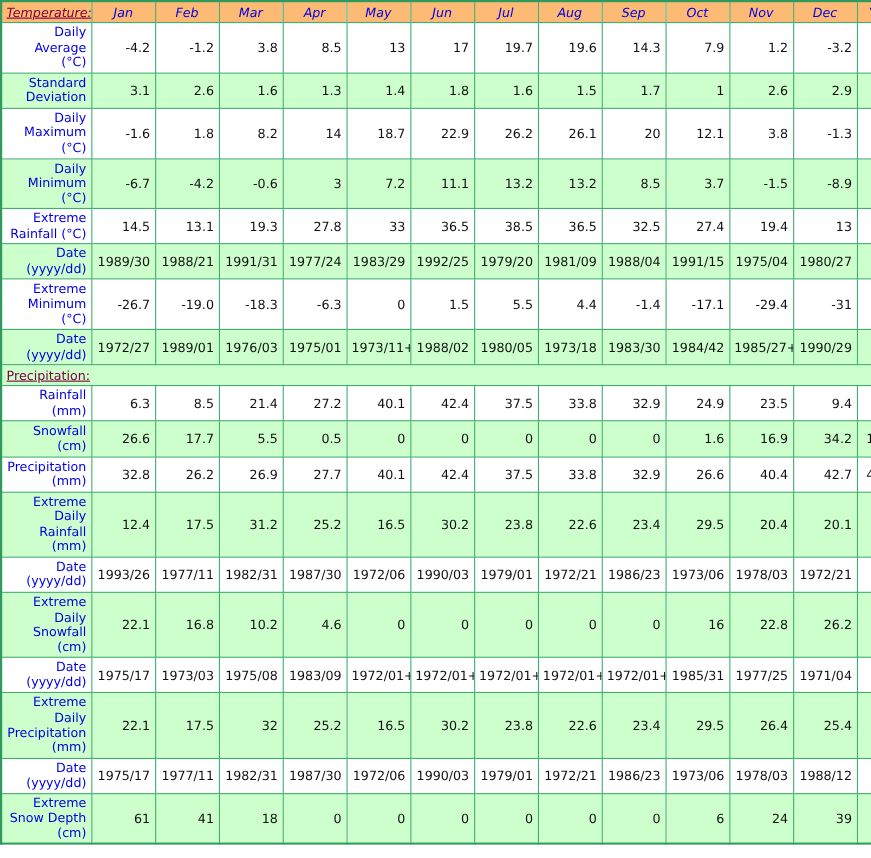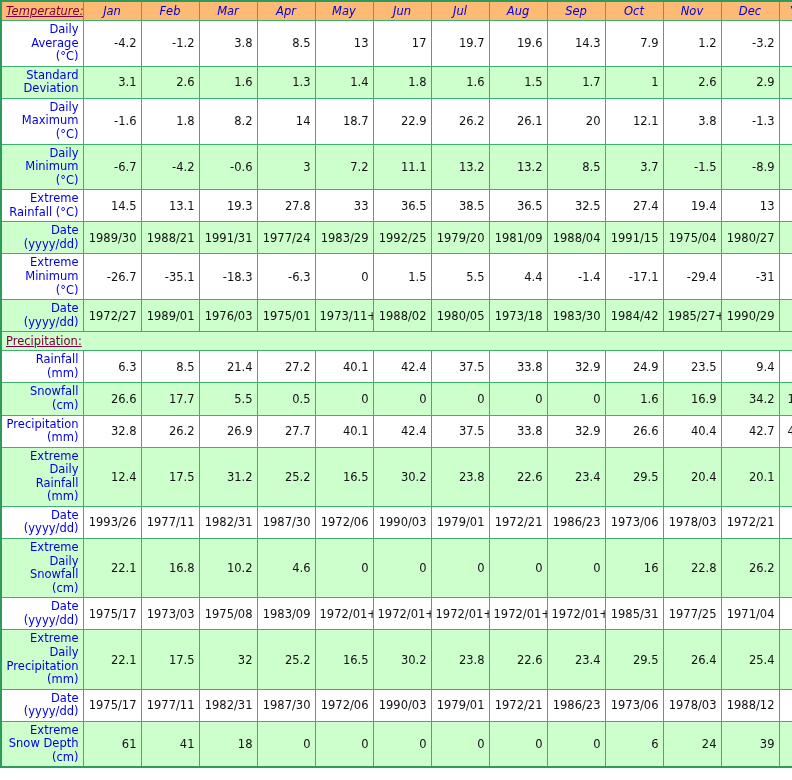--- a/index.html
+++ b/index.html
@@ -214,21 +214,21 @@
         <td class="val">1981/09</td>
         <td class="val">1988/04</td>
         <td class="val">1991/15</td>
         <td class="val">1975/04</td>
         <td class="val">1980/27</td>
         <td class="val"></td>
       </tr>
       <tr class="band-white">
         <td class="row-label">Extreme Minimum (°C)</td>
         <td class="val">-26.7</td>
-        <td class="val">-35.1</td>
+        <td class="val">-19.0</td>
         <td class="val">-18.3</td>
         <td class="val">-6.3</td>
         <td class="val">0</td>
         <td class="val">1.5</td>
         <td class="val">5.5</td>
         <td class="val">4.4</td>
         <td class="val">-1.4</td>
         <td class="val">-17.1</td>
         <td class="val">-29.4</td>
         <td class="val bold">-31</td>

